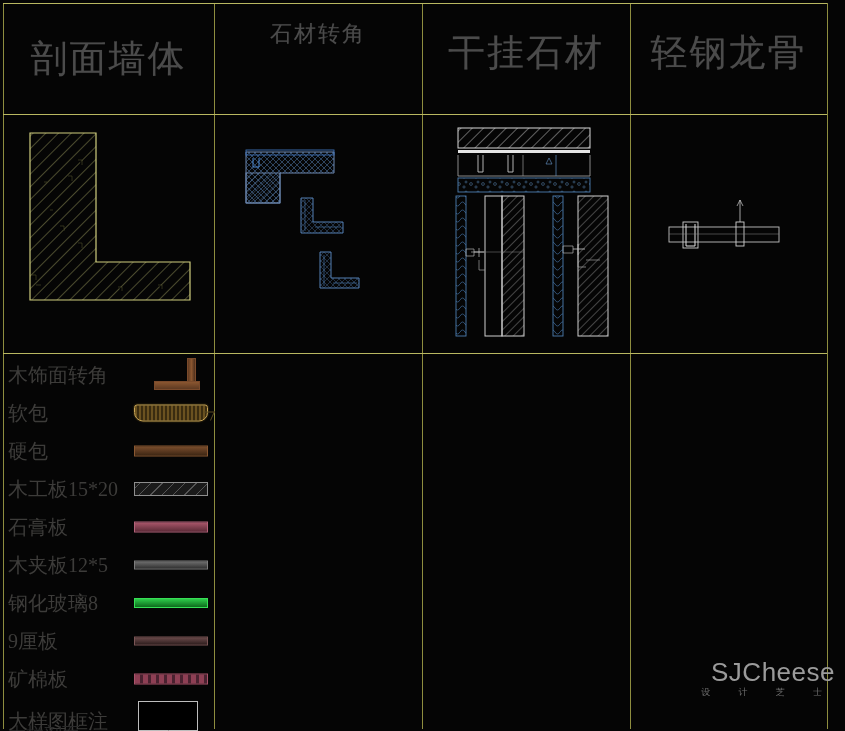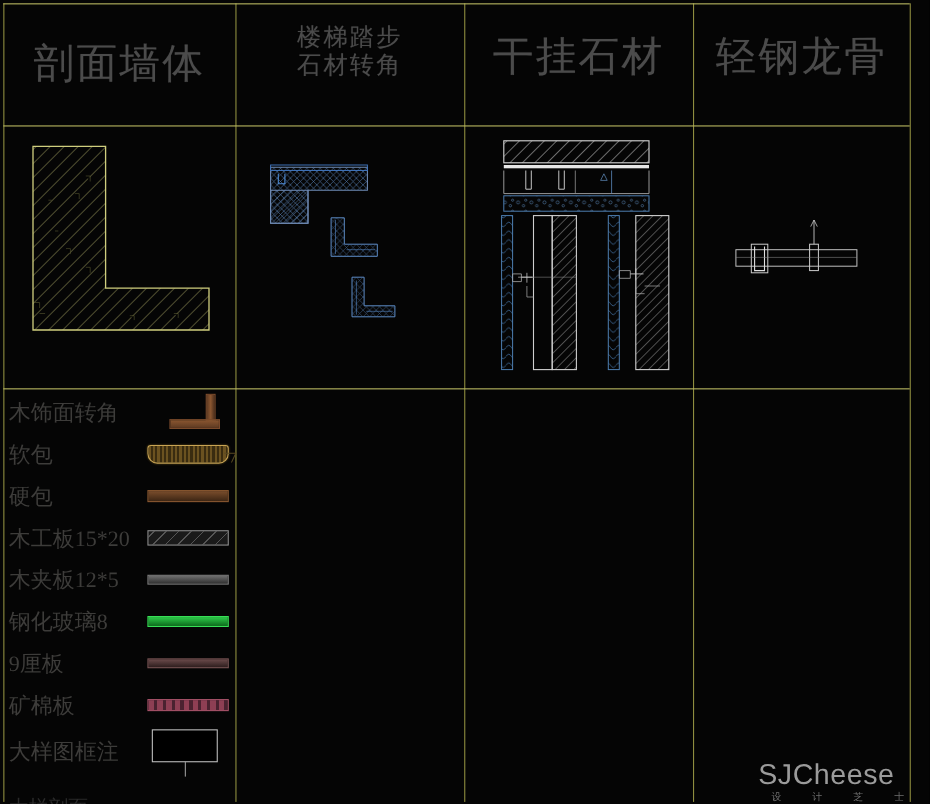--- a/index.html
+++ b/index.html
@@ -69,21 +69,21 @@
   .sw-green{height:8px;background:linear-gradient(180deg,#2ecb4a,#0d6b1d);
     border:1px solid #37e055;}
   .sw-bar-mauve{height:7px;background:linear-gradient(180deg,#6a4a4a,#2e1e1e);
     border:1px solid #7a5555;}
   .sw-bar-rose{height:9px;background:repeating-linear-gradient(90deg,#8e3f54 0 5px,#4a2230 5px 8px);
     border:1px solid #a9536a;}
   .sw-frame{width:58px;height:28px;border:1px solid #bdbdbd;background:#000;right:16px;}
   .sw-frame-stem{position:absolute;left:50%;top:28px;width:1px;height:14px;background:#9a9a9a;}
 
   
-  .watermark{position:absolute;right:10px;bottom:0;text-align:left;user-select:none;}
+  .watermark{position:absolute;right:10px;bottom:32px;text-align:right;user-select:none;}
   .wm-main{font-family:"Liberation Sans","DejaVu Sans",sans-serif;font-size:26px;
     color:#9b9b9b;letter-spacing:0.5px;font-weight:400;}
   .wm-sub{font-size:9px;color:#6e6e6e;letter-spacing:13px;margin-top:-2px;padding-left:12px;}
 
   
   .bottom-clip{position:absolute;left:8px;top:722px;color:#2a2a2a;font-size:18px;white-space:nowrap;}
 </style>
 </head>
 <body>
 
@@ -197,21 +197,20 @@
   <div class="gridline gl-v" style="left:827px;top:3px;height:726px;"></div>
   <div class="gridline gl-h gl-bright" style="left:3px;top:3px;width:824px;"></div>
   <div class="gridline gl-h gl-bright" style="left:3px;top:114px;width:824px;"></div>
   <div class="gridline gl-h gl-bright" style="left:3px;top:353px;width:824px;"></div>
 </div>
 
 <div>
   <div class="cell-title t-big" style="left:4px;top:38px;width:209px;">剖面墙体</div>
 
   <div class="cell-title t-small" style="left:215px;top:22px;width:206px;">
-    <div>楼梯踏步</div>
     <div>石材转角</div>
   </div>
 
   <div class="cell-title t-big" style="left:423px;top:32px;width:206px;">干挂石材</div>
 
   <div class="cell-title t-big" style="left:631px;top:32px;width:195px;">轻钢龙骨</div>
 </div>
 
 <div class="legend">
 
@@ -233,20 +232,24 @@
   <div class="legend-row">
     <span class="legend-label">硬包</span>
     <span class="legend-swatch sw-bar-brown"></span>
   </div>
 
   <div class="legend-row">
     <span class="legend-label">木工板15*20</span>
     <span class="legend-swatch sw-zig"></span>
   </div>
 
+  <div class="legend-row">
+    <span class="legend-label">石膏板</span>
+    <span class="legend-swatch sw-bar-pink"></span>
+  </div>
 
   <div class="legend-row">
     <span class="legend-label">木夹板12*5</span>
     <span class="legend-swatch sw-bar-gray"></span>
   </div>
 
   <div class="legend-row">
     <span class="legend-label">钢化玻璃8</span>
     <span class="legend-swatch sw-green"></span>
   </div>

